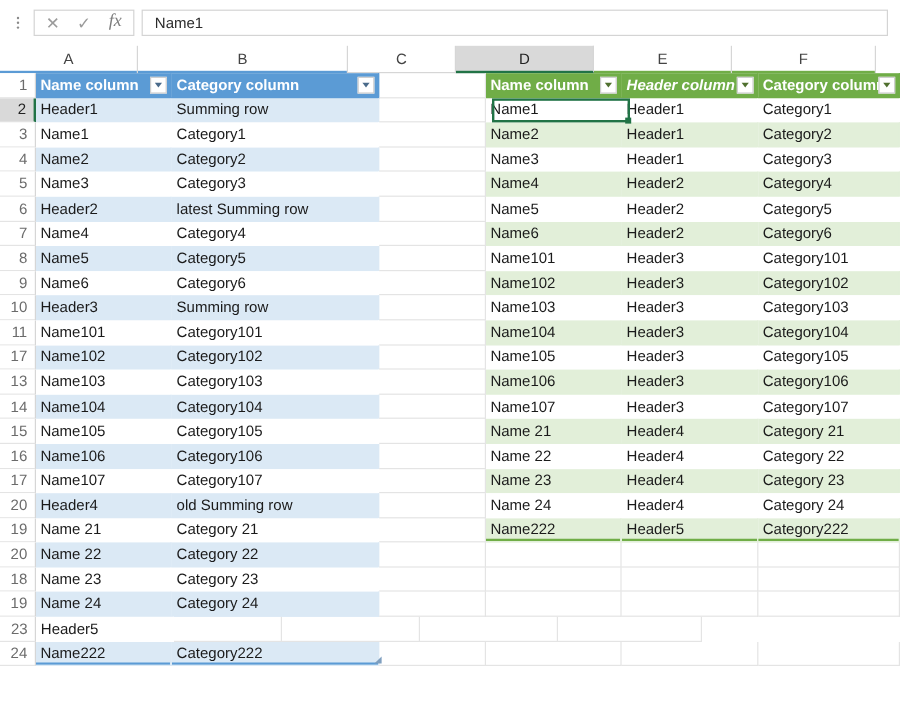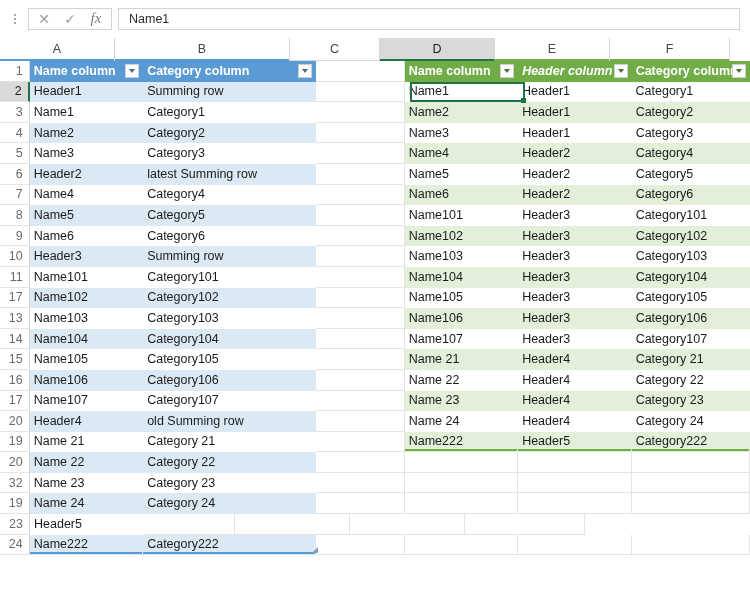--- a/index.html
+++ b/index.html
@@ -680,21 +680,21 @@
         <div class="cell blue-band" style="width: 175px;">
           <span>Category 22</span>
         </div>
         <div class="cell " style="width: 90px;"></div>
         <div class="cell " style="width: 115px;"></div>
         <div class="cell " style="width: 115px;"></div>
         <div class="cell " style="width: 120px;"></div>
       </div>
       <div class="row">
         <div class="row-head">
-          <span>32</span>
+          <span>18</span>
         </div>
         <div class="cell blue-plain" style="width: 115px;">
           <span>Name 23</span>
         </div>
         <div class="cell blue-plain" style="width: 175px;">
           <span>Category 23</span>
         </div>
         <div class="cell " style="width: 90px;"></div>
         <div class="cell " style="width: 115px;"></div>
         <div class="cell " style="width: 115px;"></div>

